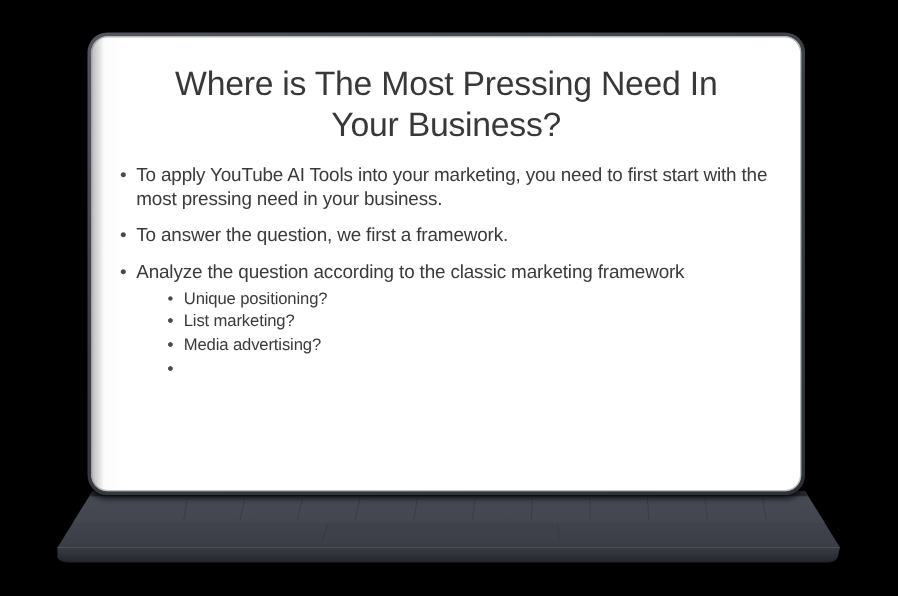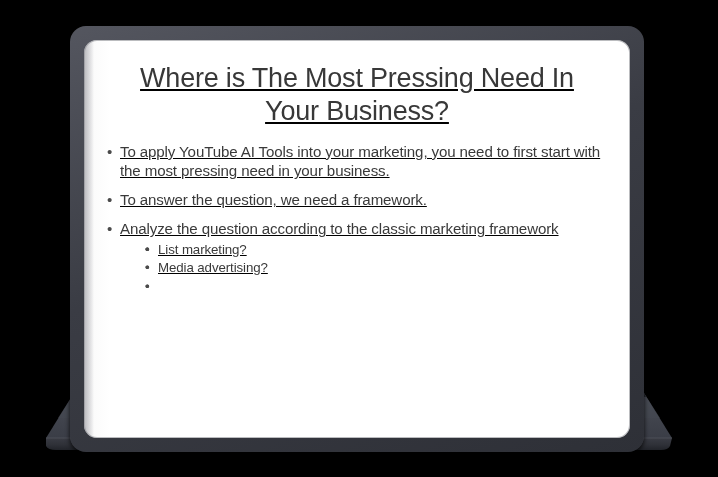--- a/index.html
+++ b/index.html
@@ -37,27 +37,26 @@
     width: 718px;
     height: 72px;
   }
 
   
   .laptop-lid {
     position: absolute;
     left: 70px;
     top: 26px;
     width: 574px;
-    height: 426px;
+    height: 370px;
     border-radius: 16px;
     background: linear-gradient(160deg, #54565f 0%, #3a3c44 45%, #2e3037 100%);
     box-shadow: 0 2px 5px rgba(0,0,0,0.85);
-    padding: 14px;
+    padding: 3px;
     box-sizing: border-box;
-    text-decoration: underline;
   }
 
   .slide-screen {
     position: relative;
     width: 100%;
     height: 100%;
     border-radius: 13px;
     overflow: hidden;
     background:
       linear-gradient(90deg,
@@ -228,30 +227,31 @@
 
         <ul class="slide-body">
 
           <li class="bullet-l1">
             <span class="dot">•</span>
             <span>To apply YouTube AI Tools into your marketing, you need to first start with the most pressing need in your business.</span>
           </li>
 
           <li class="bullet-l1">
             <span class="dot">•</span>
-            <span>To answer the question, we need a framework.</span>
+            <span>To answer the question, we first a framework.</span>
           </li>
 
           <li class="bullet-l1 has-sub">
             <span class="dot">•</span>
             <span>Analyze the question according to the classic marketing framework</span>
 
             <ul class="sublist">
               <li class="bullet-l2">
                 <span class="dot">•</span>
+                <span>Unique positioning?</span>
               </li>
               <li class="bullet-l2">
                 <span class="dot">•</span>
               </li>
               <li class="bullet-l2">
                 <span class="dot">•</span>
                 <span>List marketing?</span>
               </li>
               <li class="bullet-l2">
                 <span class="dot">•</span>

